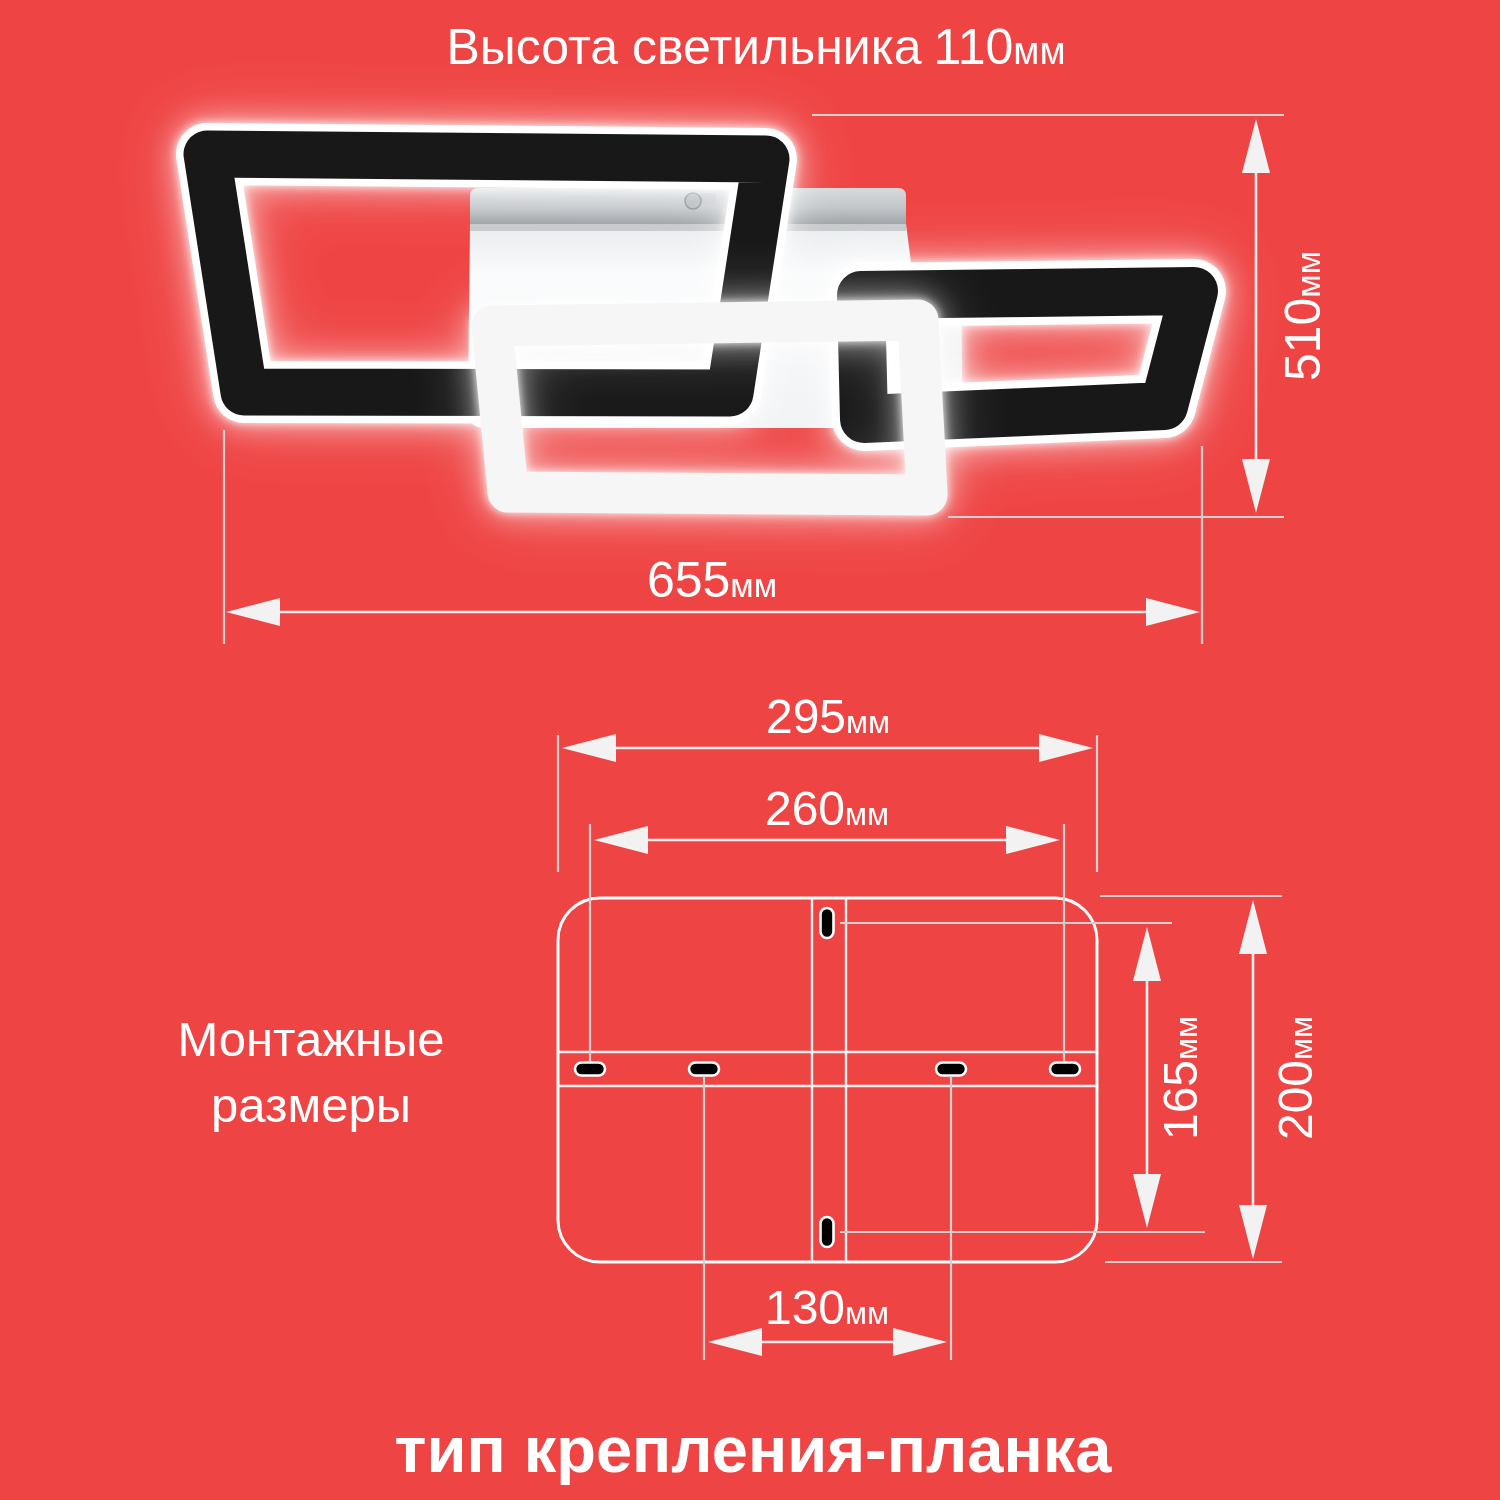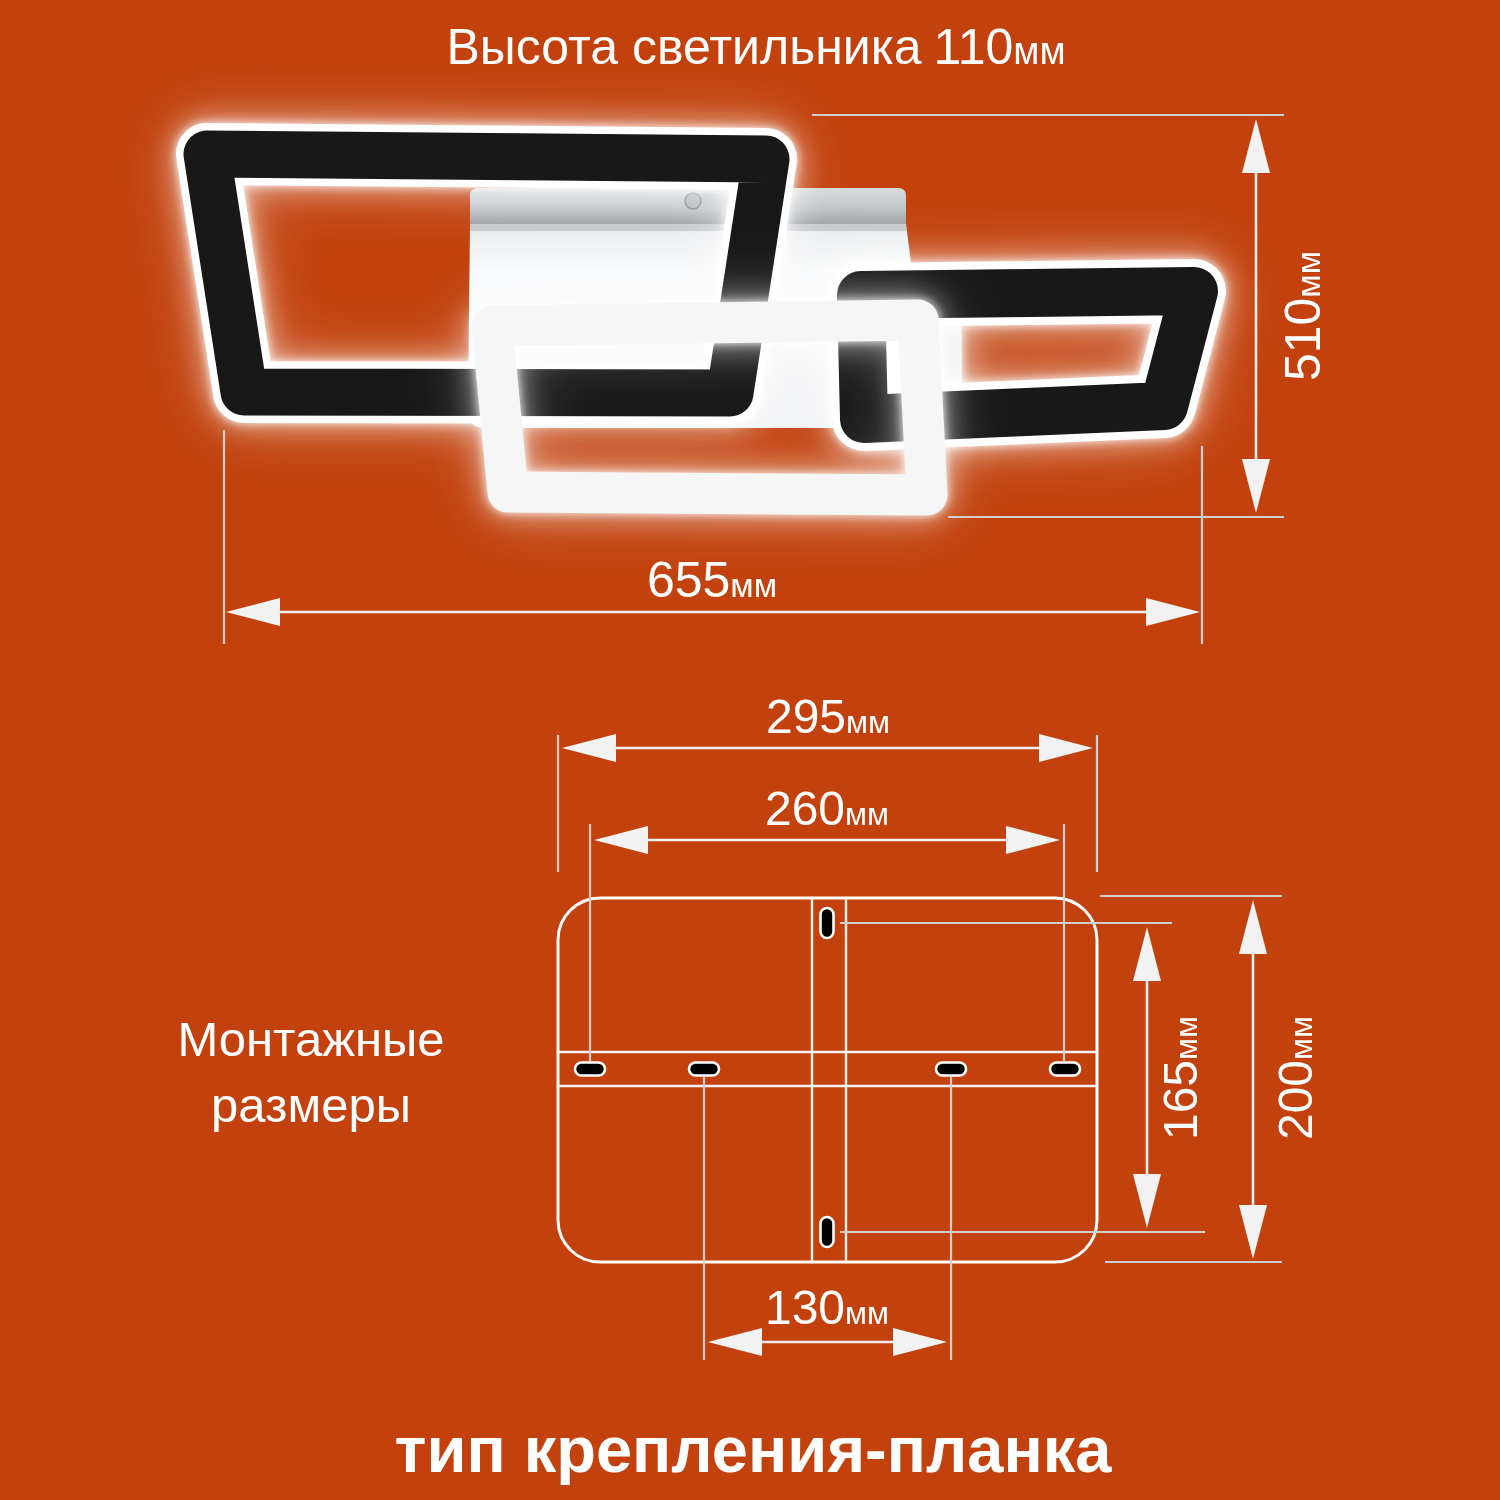--- a/index.html
+++ b/index.html
@@ -1,16 +1,16 @@
 <!DOCTYPE html>
 <html><head>
 <meta charset="utf-8">
 <style>
   html,body{margin:0;padding:0;background:#000;}
-  .stage{position:relative;width:1500px;height:1500px;background:#c2410c;overflow:hidden;
+  .stage{position:relative;width:1500px;height:1500px;background:#ef4444;overflow:hidden;
          font-family:"Liberation Sans", sans-serif;}
   svg text{fill:#ffffff;font-family:"Liberation Sans", sans-serif;}
   .ref{stroke:#cfcfcf;stroke-width:2.2;fill:none;}
   .dim{stroke:#efefef;stroke-width:2.6;fill:none;}
   .arr{fill:#f2f2f2;stroke:none;}
   .plate{stroke:#ffffff;stroke-width:3;fill:none;}
   .plate-in{stroke:#f2f2f2;stroke-width:2.4;fill:none;}
   .hole{stroke:#ffffff;stroke-width:2.6;fill:#000;}
   .num{font-size:48px;}
   .unit{font-size:32px;}

